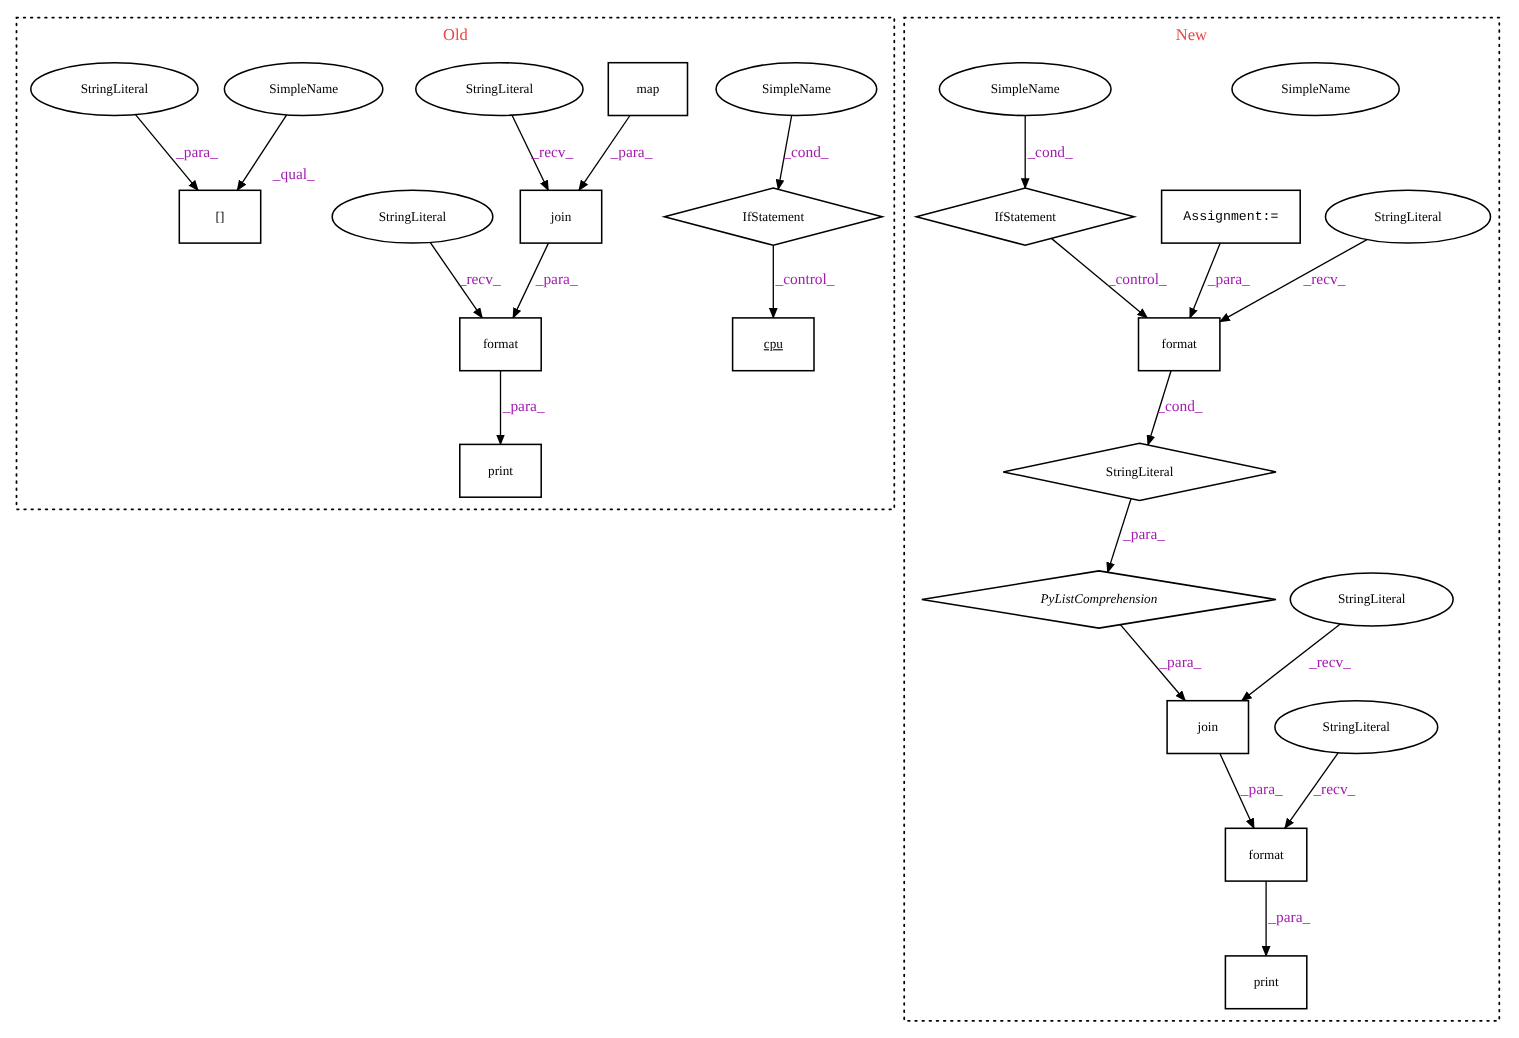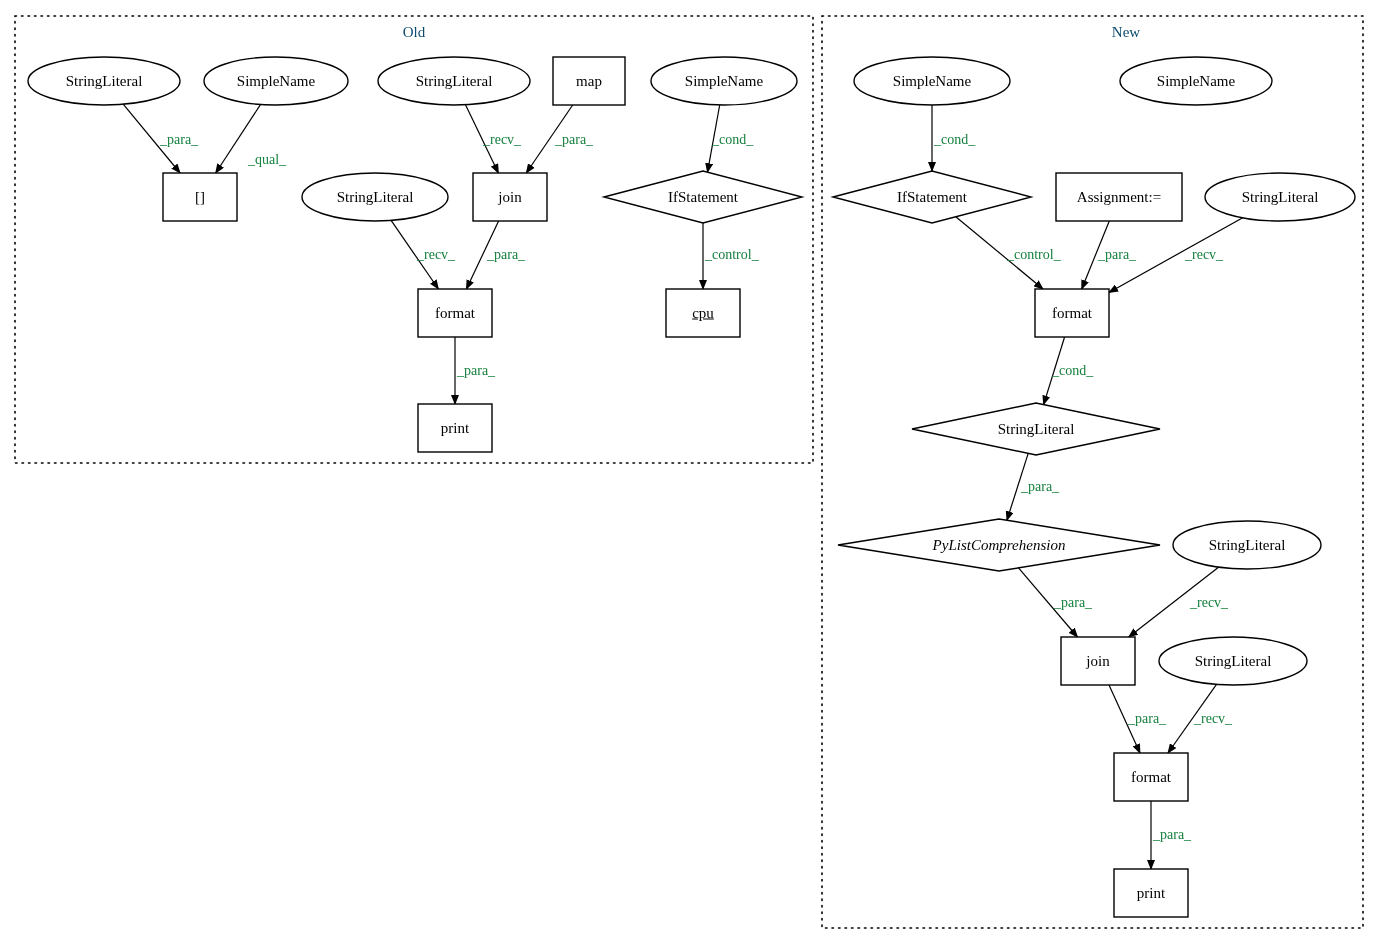--- a/index.html
+++ b/index.html
@@ -1,24 +1,24 @@
 <!DOCTYPE html>
 <html><head>
 <meta charset="utf-8">
 <style>
   html,body{margin:0;padding:0;background:#ffffff;}
   body{width:1381px;height:944px;position:relative;overflow:hidden;
        font-family:"Liberation Serif","DejaVu Serif",serif;}
   #stage{position:absolute;left:0;top:0;width:1381px;height:944px;}
   svg.graph{position:absolute;left:0;top:0;width:1381px;height:944px;}
-  .cluster-title{position:absolute;font-size:15px;color:#0c4a6e;white-space:nowrap;
+  .cluster-title{position:absolute;font-size:15px;color:#ef4444;white-space:nowrap;
                  transform:translateX(-50%);}
-  .nodelabel{position:absolute;font-size:15px;color:#000;white-space:nowrap;
+  .nodelabel{position:absolute;font-size:12px;color:#000;white-space:nowrap;
              transform:translate(-50%,-50%);pointer-events:none;}
-  .edgelabel{position:absolute;font-size:14px;color:#15803d;white-space:nowrap;
+  .edgelabel{position:absolute;font-size:14px;color:#a21caf;white-space:nowrap;
              transform:translate(0,-50%);pointer-events:none;text-align:center;}
 </style>
 </head>
 <body>
 
 <div id="stage">
   <svg class="graph" id="graph-svg" viewBox="0 0 1381 944" xmlns="http://www.w3.org/2000/svg">
     <defs>
       <marker id="arrow" markerWidth="10" markerHeight="8" refX="9" refY="4" orient="auto" markerUnits="userSpaceOnUse">
         <path d="M0,0 L10,4 L0,8 z" fill="#000"></path>
@@ -73,21 +73,21 @@
         <polygon points="838,545 999,519 1160,545 999,571" fill="#ffffff" stroke="#000" stroke-width="1.4"></polygon>
         <ellipse cx="1247" cy="545" rx="74" ry="24" fill="#ffffff" stroke="#000" stroke-width="1.4"></ellipse>
         <rect x="1061" y="637" width="74" height="48" fill="#ffffff" stroke="#000" stroke-width="1.4"></rect>
         <ellipse cx="1233" cy="661" rx="74" ry="24" fill="#ffffff" stroke="#000" stroke-width="1.4"></ellipse>
         <rect x="1114" y="753" width="74" height="48" fill="#ffffff" stroke="#000" stroke-width="1.4"></rect>
         <rect x="1114" y="869" width="74" height="48" fill="#ffffff" stroke="#000" stroke-width="1.4"></rect>
       </g>
   </svg>
   <div id="labels-layer">
       <div class="cluster-title" style="left: 414px; top: 24px;">Old</div>
-      <div class="cluster-title" style="left: 1126px; top: 24px;">New</div>
+      <div class="cluster-title" style="left: 1083px; top: 24px;">New</div>
       <div class="edgelabel" style="left: 160px; top: 140px;">_para_</div>
       <div class="edgelabel" style="left: 248px; top: 140px; margin-top: 20px;">_qual_</div>
       <div class="edgelabel" style="left: 483px; top: 140px;">_recv_</div>
       <div class="edgelabel" style="left: 555px; top: 140px;">_para_</div>
       <div class="edgelabel" style="left: 712px; top: 140px;">_cond_</div>
       <div class="edgelabel" style="left: 417px; top: 255px;">_recv_</div>
       <div class="edgelabel" style="left: 487px; top: 255px;">_para_</div>
       <div class="edgelabel" style="left: 705px; top: 255px;">_control_</div>
       <div class="edgelabel" style="left: 457px; top: 371px;">_para_</div>
       <div class="edgelabel" style="left: 934px; top: 140px;">_cond_</div>
@@ -109,21 +109,21 @@
       <div class="nodelabel" style="left: 200px; top: 197px;">[]</div>
       <div class="nodelabel" style="left: 375px; top: 197px;">StringLiteral</div>
       <div class="nodelabel" style="left: 510px; top: 197px;">join</div>
       <div class="nodelabel" style="left: 703px; top: 197px;">IfStatement</div>
       <div class="nodelabel" style="left: 455px; top: 313px;">format</div>
       <div class="nodelabel" style="left: 703px; top: 313px; text-decoration: underline;">cpu</div>
       <div class="nodelabel" style="left: 455px; top: 428px;">print</div>
       <div class="nodelabel" style="left: 932px; top: 81px;">SimpleName</div>
       <div class="nodelabel" style="left: 1196px; top: 81px;">SimpleName</div>
       <div class="nodelabel" style="left: 932px; top: 197px;">IfStatement</div>
-      <div class="nodelabel" style="left: 1119px; top: 197px;">Assignment:=</div>
+      <div class="nodelabel" style="left: 1119px; top: 197px; font-family: Liberation Mono, monospace;">Assignment:=</div>
       <div class="nodelabel" style="left: 1280px; top: 197px;">StringLiteral</div>
       <div class="nodelabel" style="left: 1072px; top: 313px;">format</div>
       <div class="nodelabel" style="left: 1036px; top: 429px;">StringLiteral</div>
       <div class="nodelabel" style="left: 999px; top: 545px; font-style: italic;">PyListComprehension</div>
       <div class="nodelabel" style="left: 1247px; top: 545px;">StringLiteral</div>
       <div class="nodelabel" style="left: 1098px; top: 661px;">join</div>
       <div class="nodelabel" style="left: 1233px; top: 661px;">StringLiteral</div>
       <div class="nodelabel" style="left: 1151px; top: 777px;">format</div>
       <div class="nodelabel" style="left: 1151px; top: 893px;">print</div>
     </div>

